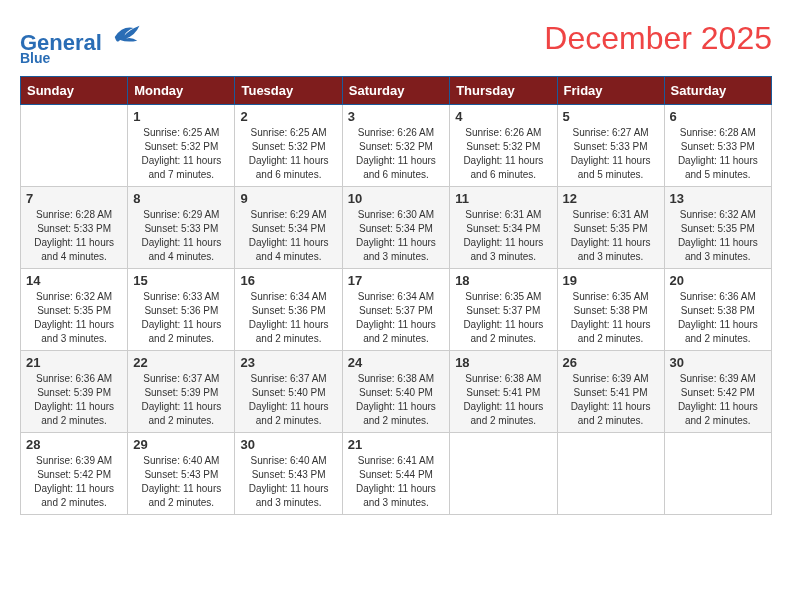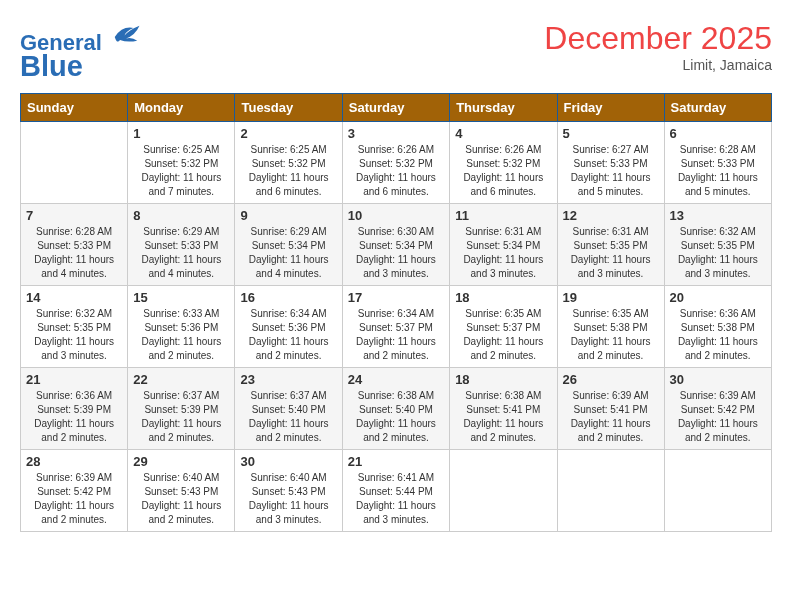--- a/index.html
+++ b/index.html
@@ -45,21 +45,21 @@
     .location {
       font-size: 14px;
       color: #555;
     }
     .calendar {
       width: 100%;
       border-collapse: collapse;
       border: 1px solid #ccc;
     }
     .calendar th {
-      background-color: #a16207;
+      background-color: #7f1d1d;
       color: #fff;
       text-align: left;
       padding: 6px 6px;
       font-size: 13px;
       border: 1px solid #1a5a9a;
     }
     .calendar td {
       vertical-align: top;
       border: 1px solid #ccc;
       padding: 4px 5px;
@@ -92,26 +92,25 @@
 
 <div class="header">
   <div class="logo">
     <div>
       <div class="logo-text">
         <span>General</span>
         <svg class="logo-bird" viewBox="0 0 40 35" xmlns="http://www.w3.org/2000/svg">
           <path d="M5 20 Q15 5 30 8 Q20 12 18 18 Q25 10 38 5 Q32 18 20 22 Q28 20 35 25 Q22 28 12 24 Q8 30 5 20Z" fill="#2a6db5"></path>
         </svg>
       </div>
-      <div style="font-size:29px; font-weight:bold; color:#2a6db5; margin-top:-5px;">Blue</div>
+      <div style="font-size:14px; font-weight:bold; color:#2a6db5; margin-top:-5px;">Blue</div>
     </div>
   </div>
   <div class="title-block">
     <div class="month-title">December 2025</div>
-    <div class="location">Limit, Jamaica</div>
   </div>
 </div>
 
 <table class="calendar">
   <thead>
     <tr>
     <th>Sunday</th>
         <th>Monday</th>
         <th>Tuesday</th>
         <th>Saturday</th>

